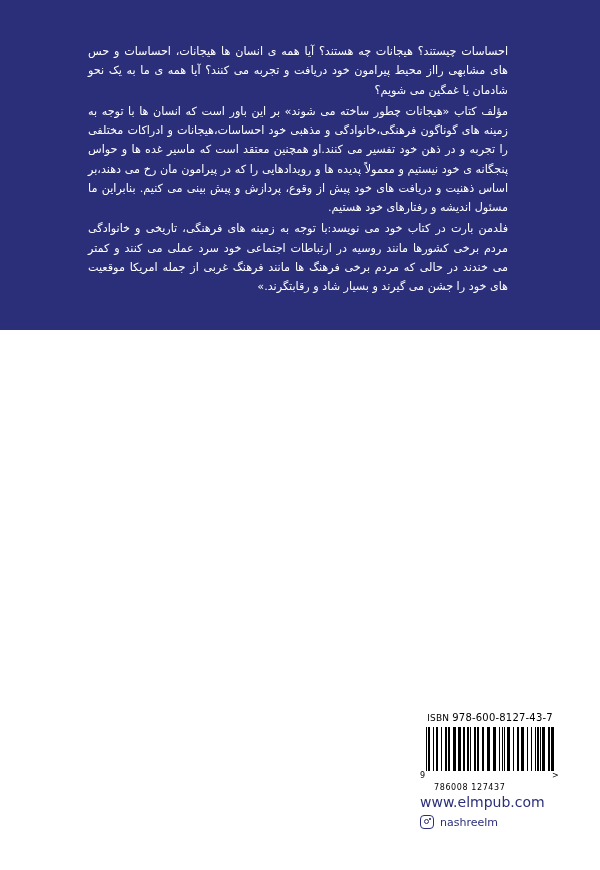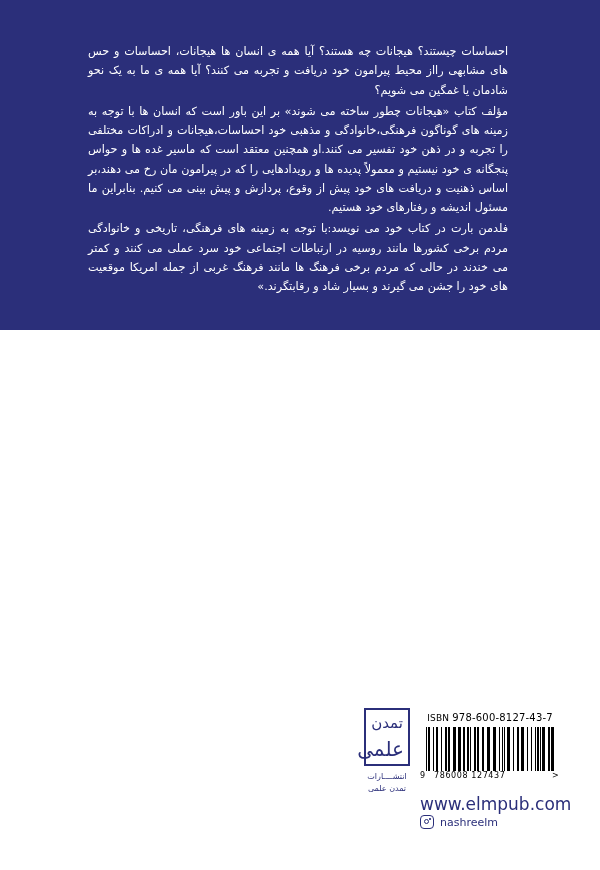--- a/index.html
+++ b/index.html
@@ -148,29 +148,29 @@
     left: 0;
     top: 44px;
     width: 140px;
     font-size: 8px;
     font-family: "DejaVu Sans", sans-serif;
     color: #000;
     letter-spacing: 0.6px;
     white-space: nowrap;
   }
   .barcode-digits .d-left { position: absolute; left: 0; }
-  .barcode-digits .d-mid { position: absolute; left: 14px; }
+  .barcode-digits .d-mid { position: absolute; left: 14px; margin-top: 12px; }
   .barcode-digits .d-right { position: absolute; left: 132px; }
   
   .web-line {
     position: absolute;
     left: 420px;
     top: 794px;
     color: #2b2f7a;
-    font-size: 17px;
+    font-size: 14px;
     font-family: "DejaVu Sans", sans-serif;
     text-align: right;
   }
   .social-line {
     position: absolute;
     left: 420px;
     top: 815px;
     display: flex;
     align-items: center;
     gap: 6px;
@@ -218,30 +218,20 @@
     <div class="inner-edge"></div>
     <div class="blurb">
       <p>احساسات چیستند؟ هیجانات چه هستند؟ آیا همه ی انسان ها هیجانات، احساسات و حس های مشابهی رااز محیط پیرامون خود دریافت و تجربه می کنند؟ آیا همه ی ما به یک نحو شادمان یا غمگین می شویم؟</p>
       <p>مؤلف کتاب «هیجانات چطور ساخته می شوند» بر این باور است که انسان ها با توجه به زمینه های گوناگون فرهنگی،خانوادگی و مذهبی خود احساسات،هیجانات و ادراکات مختلفی را تجربه و در ذهن خود تفسیر می کنند.او همچنین معتقد است که ماسیر غده ها و حواس پنجگانه ی خود نیستیم و معمولاً پدیده ها و رویدادهایی را که در پیرامون مان رخ می دهند،بر اساس ذهنیت و دریافت های خود پیش از وقوع، پردازش و پیش بینی می کنیم. بنابراین ما مسئول اندیشه و رفتارهای خود هستیم.</p>
       <p>فلدمن بارت در کتاب خود می نویسد:با توجه به زمینه های فرهنگی، تاریخی و خانوادگی مردم برخی کشورها مانند روسیه در ارتباطات اجتماعی خود سرد عملی می کنند و کمتر می خندند در حالی که مردم برخی فرهنگ ها مانند فرهنگ غربی از جمله امریکا موقعیت های خود را جشن می گیرند و بسیار شاد و رقابتگرند.»</p>
     </div>
   </div>
 
   <div class="cover-bottom"></div>
 
-  <div class="logo-block">
-    <div class="logo-mark">
-      <div class="l1">تمدن</div>
-      <div class="l2">علمی</div>
-    </div>
-    <div class="logo-caption">
-      <div>انتشــــارات</div>
-      <div>تمدن علمی</div>
-    </div>
-  </div>
 
   <div class="isbn-row">
     <span class="isbn-label">ISBN</span>
     <span class="isbn-num">978-600-8127-43-7</span>
   </div>
 
   <div class="barcode">
     <div class="bars" id="bars">
         <i style="width: 1px;"></i>
         <i style="width: 1px; background: transparent;"></i>

